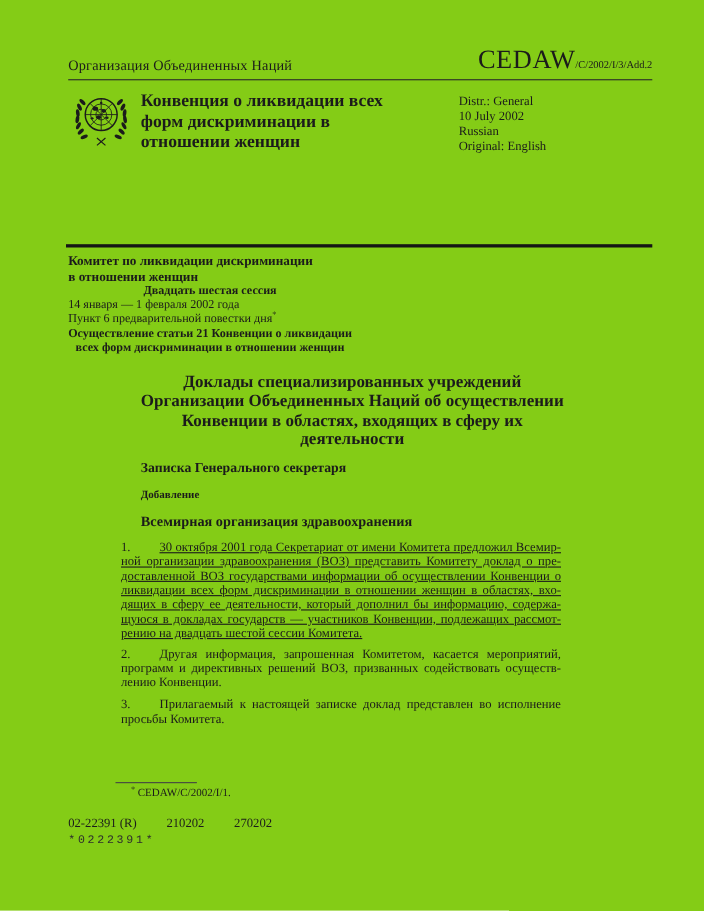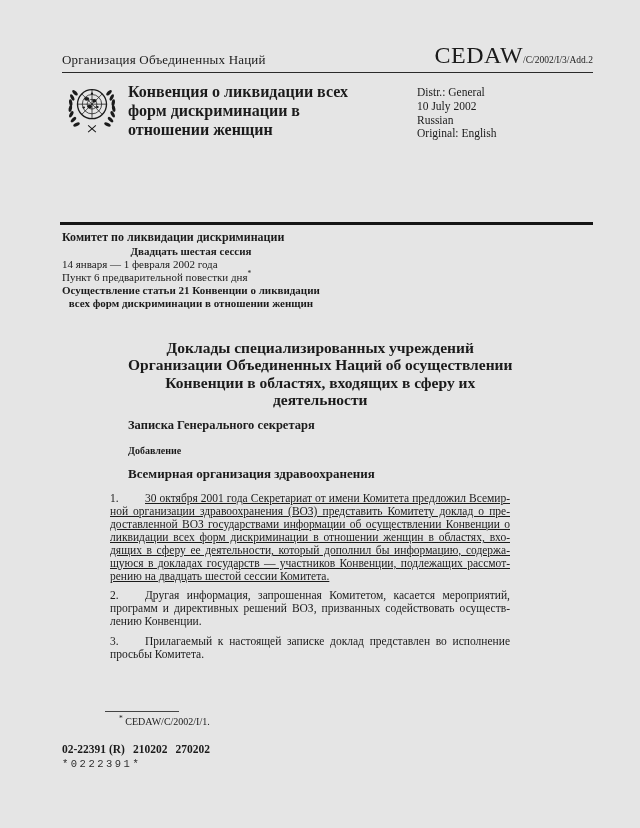--- a/index.html
+++ b/index.html
@@ -1,19 +1,19 @@
 <!DOCTYPE html>
 <html><head>
 <meta charset="utf-8">
 <style>
   html,body { margin:0; padding:0; background:#ffffff; }
   .page {
     position:relative;
     width:640px; height:828px;
-    background:#e5e5e5;
+    background:#84cc16;
     font-family:"Liberation Serif", serif;
     color:#1b1b1b;
     overflow:hidden;
   }
   
   .org-name {
     position:absolute; left:62px; top:52px;
     font-size:13px; letter-spacing:.2px;
   }
   .doc-symbol {
@@ -75,21 +75,21 @@
   .footnote-rule {
     position:absolute; left:105px; top:711px; width:74px;
     border-top:1px solid #444; height:0;
   }
   .footnote {
     position:absolute; left:119px; top:716px; font-size:10px;
   }
   .codes {
     position:absolute; left:62px; top:743px; font-size:11.5px;
   }
-  .codes span { margin-right:8px;font-weight:bold; }
+  .codes span { margin-right:27px; }
   .barcode {
     position:absolute; left:62px; top:758px;
     font-family:"Liberation Mono", monospace;
     font-size:10.5px; letter-spacing:2.5px; color:#2e2e2e;
   }
   .emblem svg .grid { stroke:#1b1b1b; stroke-width:.8; fill:none; }
   .emblem svg .outer { stroke:#1b1b1b; stroke-width:1.4; fill:none; }
   .emblem svg .land { fill:#1b1b1b; stroke:none; }
   .emblem svg .leaf { fill:#1b1b1b; stroke:none; }
   .emblem svg .stem { stroke:#1b1b1b; stroke-width:1.1; fill:none; }
@@ -148,20 +148,21 @@
     <div>Distr.: General</div>
     <div>10 July 2002</div>
     <div>Russian</div>
     <div>Original: English</div>
   </div>
 
   <div class="rule-thick"></div>
 
   <div class="committee">
     <div class="name">Комитет по ликвидации дискриминации</div>
+    <div class="name">в отношении женщин</div>
     <div class="b">Двадцать шестая сессия</div>
     <div>14 января — 1 февраля 2002 года</div>
     <div><span>Пункт 6 предварительной повестки дня</span><sup>*</sup></div>
     <div class="b">Осуществление статьи 21 Конвенции о ликвидации</div>
     <div class="b">всех форм дискриминации в отношении женщин</div>
   </div>
 
   <div class="doc-title">
     <div>Доклады специализированных учреждений</div>
     <div>Организации Объединенных Наций об осуществлении</div>

